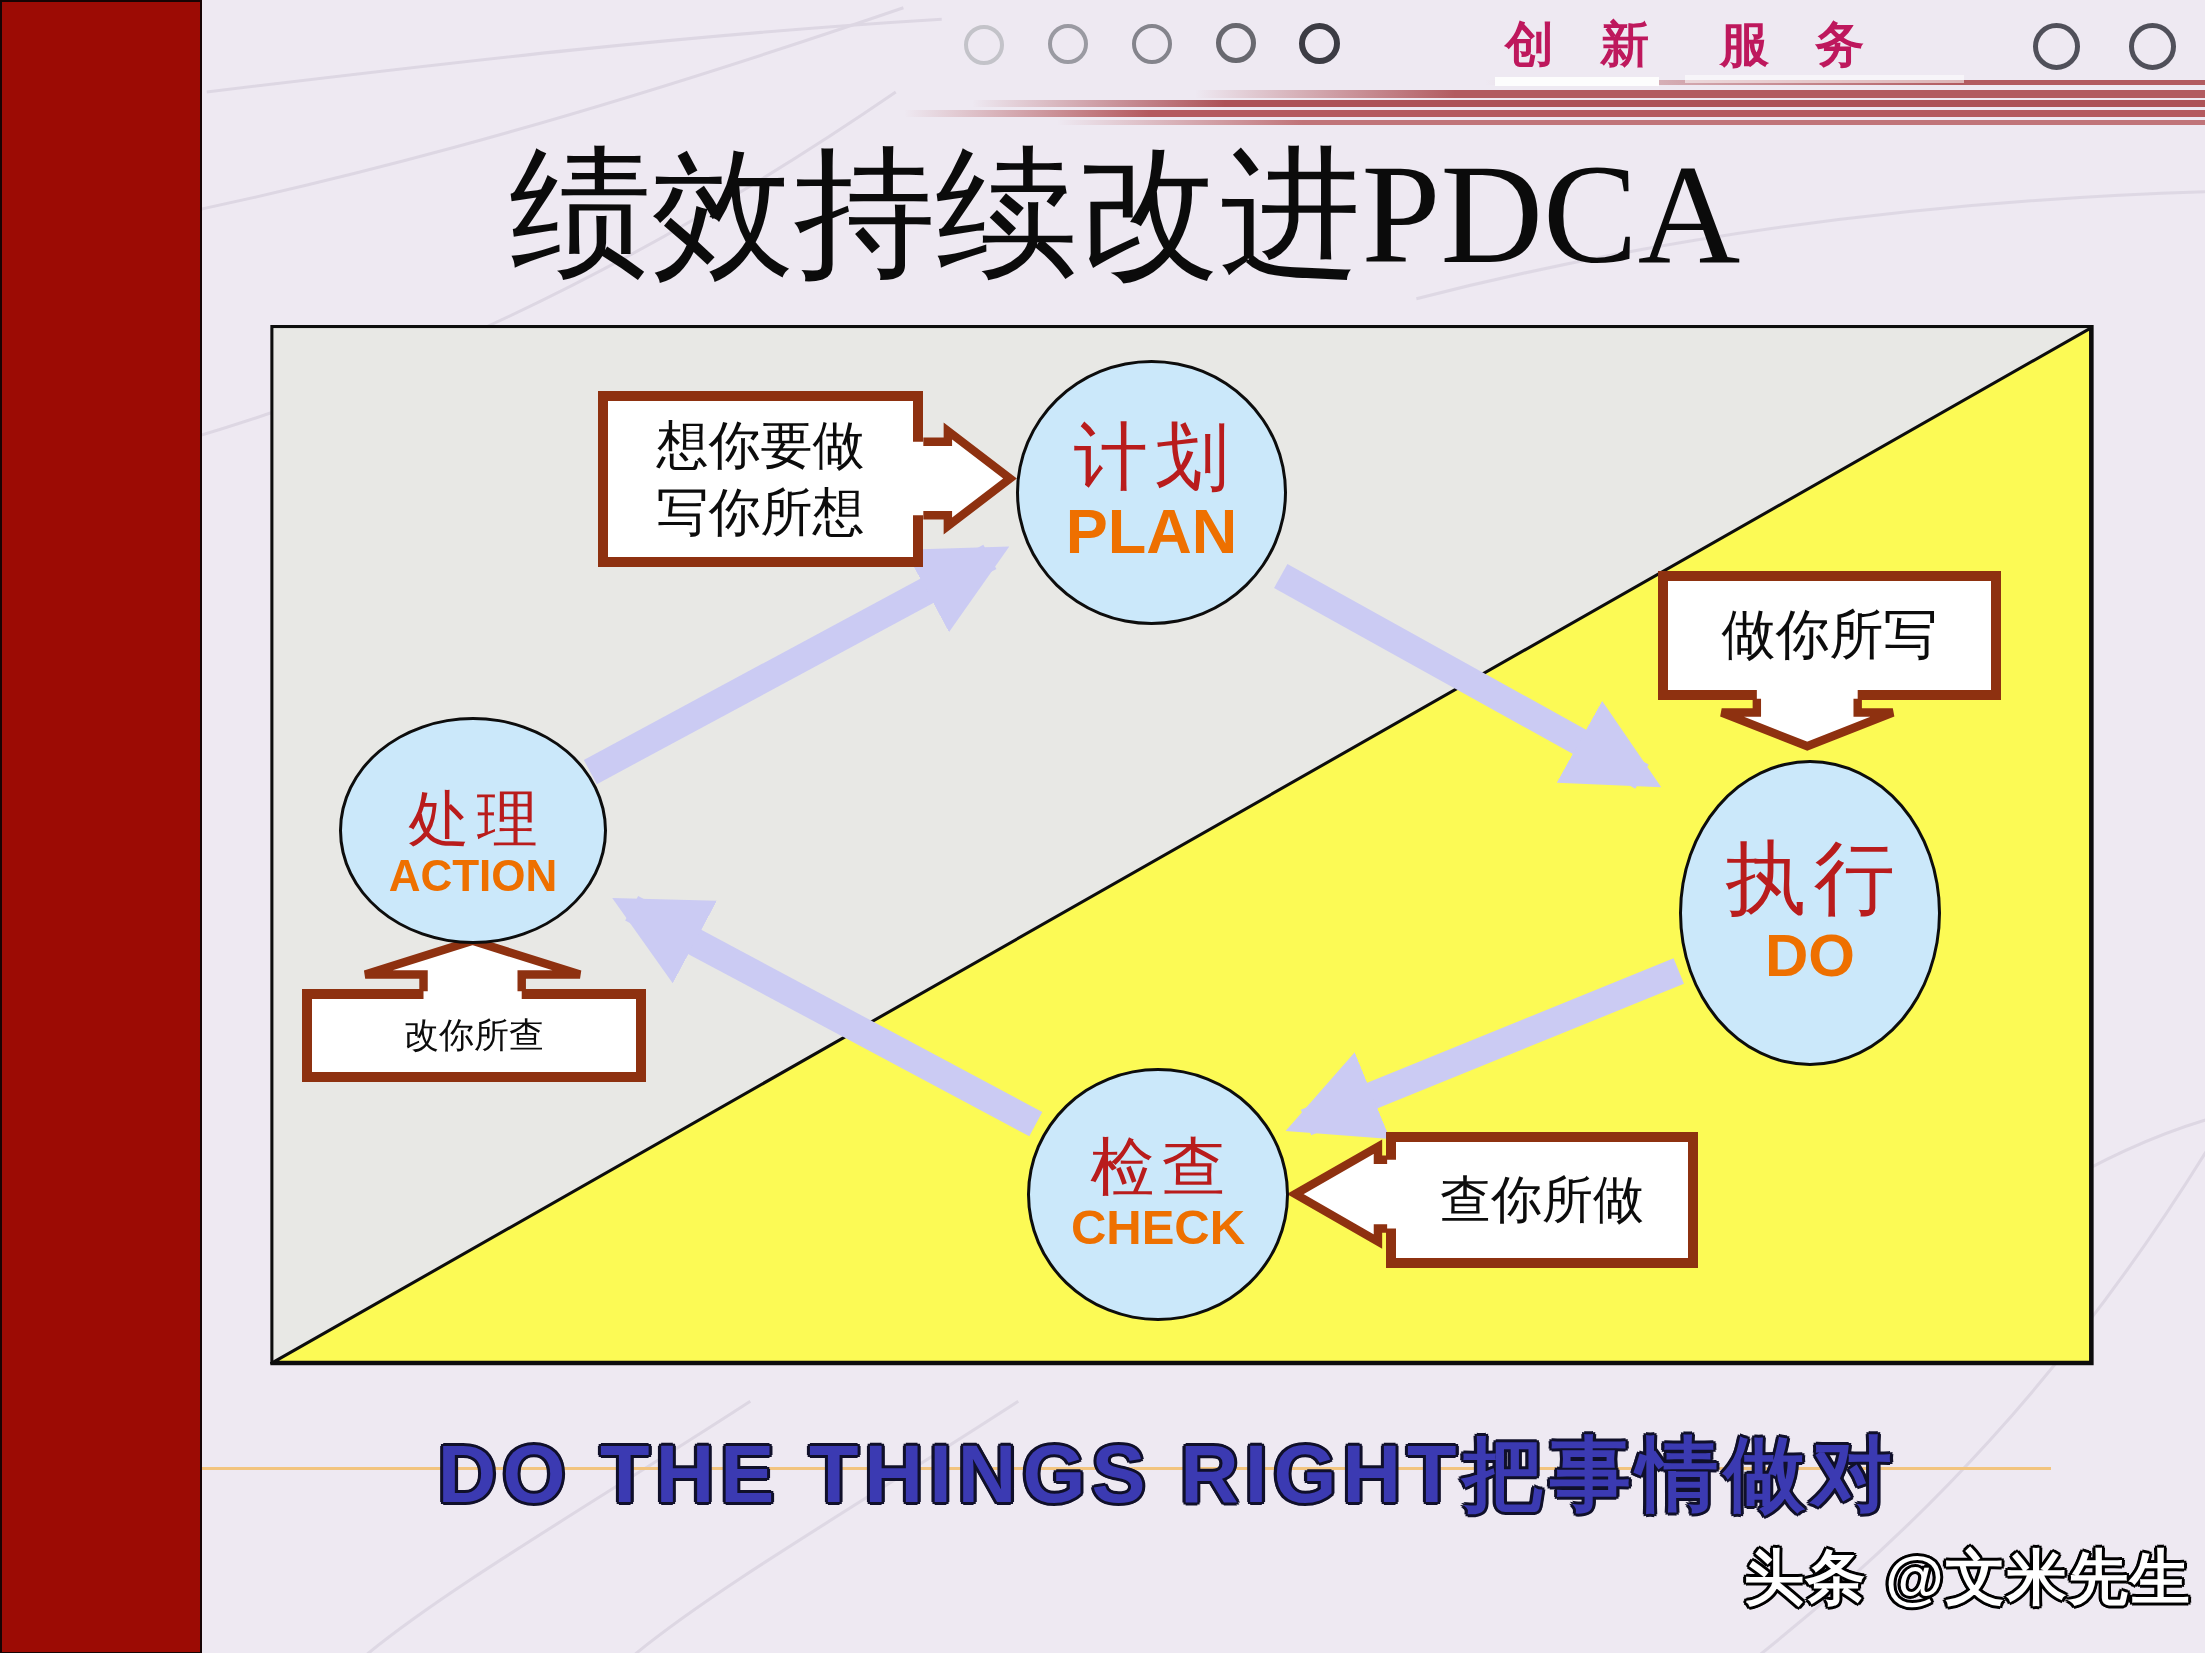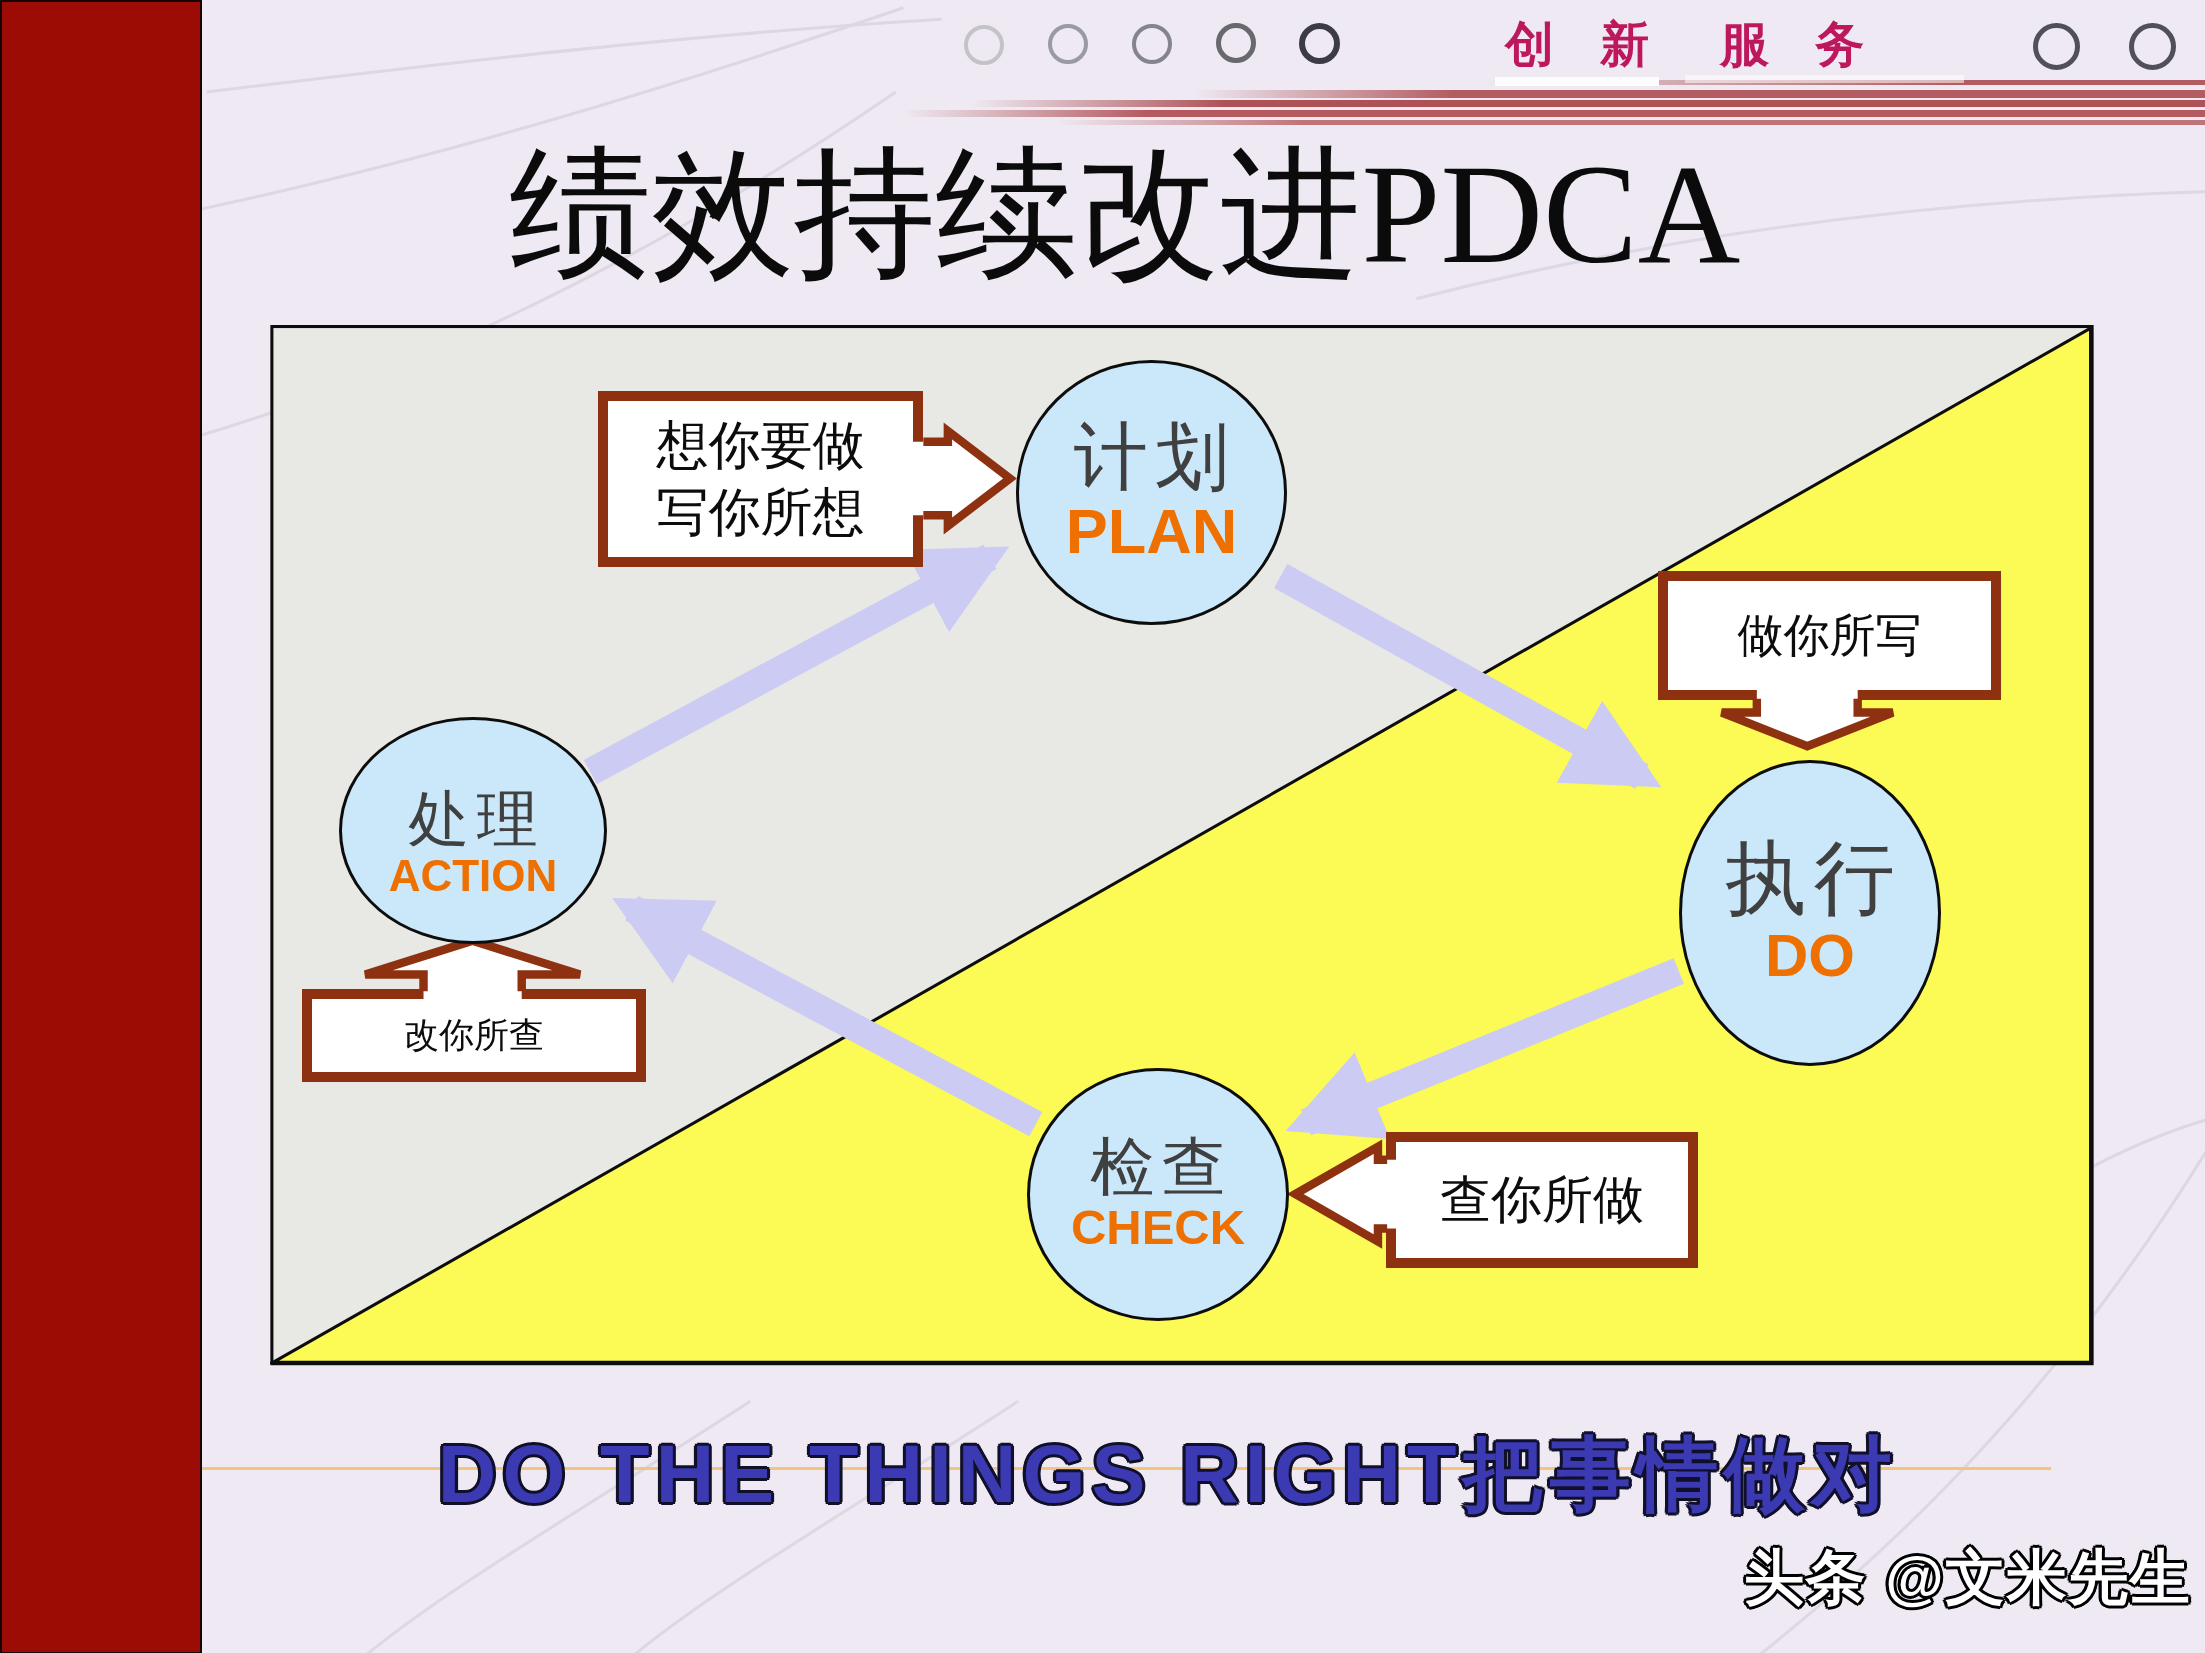--- a/index.html
+++ b/index.html
@@ -30,21 +30,21 @@
     font-family:"Liberation Serif","DejaVu Serif",serif;font-weight:400;
     font-size:142px;line-height:1.12;color:#0b0b0b;z-index:2;white-space:nowrap;
   }
   
   #diagram-base{position:absolute;left:270px;top:325px;z-index:1;}
   .node{
     position:absolute;z-index:5;border:3.8px solid #0d0d0d;border-radius:50%;
     background:#cbe8fa;box-sizing:border-box;display:flex;flex-direction:column;
     align-items:center;justify-content:center;text-align:center;
   }
-  .node .zh{font-family:"Liberation Serif","DejaVu Serif",serif;color:#404040;letter-spacing:7.7px;text-indent:7.7px;line-height:1.05;}
+  .node .zh{font-family:"Liberation Serif","DejaVu Serif",serif;color:#b91c1c;letter-spacing:7.7px;text-indent:7.7px;line-height:1.05;}
   .node .en{font-family:"Liberation Sans","DejaVu Sans",sans-serif;font-weight:bold;color:#ee7000;line-height:1.1;}
   .callout{
     position:absolute;z-index:3;background:#ffffff;border:10px solid #8e3110;
     box-sizing:border-box;display:flex;flex-direction:column;align-items:center;
     justify-content:center;text-align:center;
     font-family:"Liberation Serif","DejaVu Serif",serif;color:#0c0c0c;white-space:nowrap;
   }
   .blk-arrow{position:absolute;z-index:4;overflow:visible;}
   
   .footer-line{position:absolute;left:198px;top:1467px;width:1853px;height:3.1px;background:#f2c47e;z-index:1;}
@@ -122,21 +122,21 @@
       <line x1="1672" y1="752" x2="2144" y2="1014" marker-end="url(#ah)"></line>
       <line x1="2192" y1="1268" x2="1705" y2="1466" marker-end="url(#ah)"></line>
       <line x1="1352" y1="1468" x2="824" y2="1186" marker-end="url(#ah)"></line>
     </g>
   </svg>
 
   <div class="callout" style="left:598px;top:391px;width:325px;height:176px;font-size:52px;line-height:67px;">
     <span>想你要做</span>
     <span>写你所想</span>
   </div>
-  <div class="callout" style="left:1658px;top:571px;width:343px;height:129px;font-size:46px;">
+  <div class="callout" style="left:1658px;top:571px;width:343px;height:129px;font-size:54px;">
     <span>做你所写</span>
   </div>
   <div class="callout" style="left:1386px;top:1132px;width:312px;height:136px;font-size:51px;">
     <span>查你所做</span>
   </div>
   <div class="callout" style="left:302px;top:989px;width:344px;height:93px;font-size:35px;">
     <span>改你所查</span>
   </div>
 
   <svg class="blk-arrow" style="left:904px;top:421px;" width="123" height="115" viewBox="1180 550 160 150">

